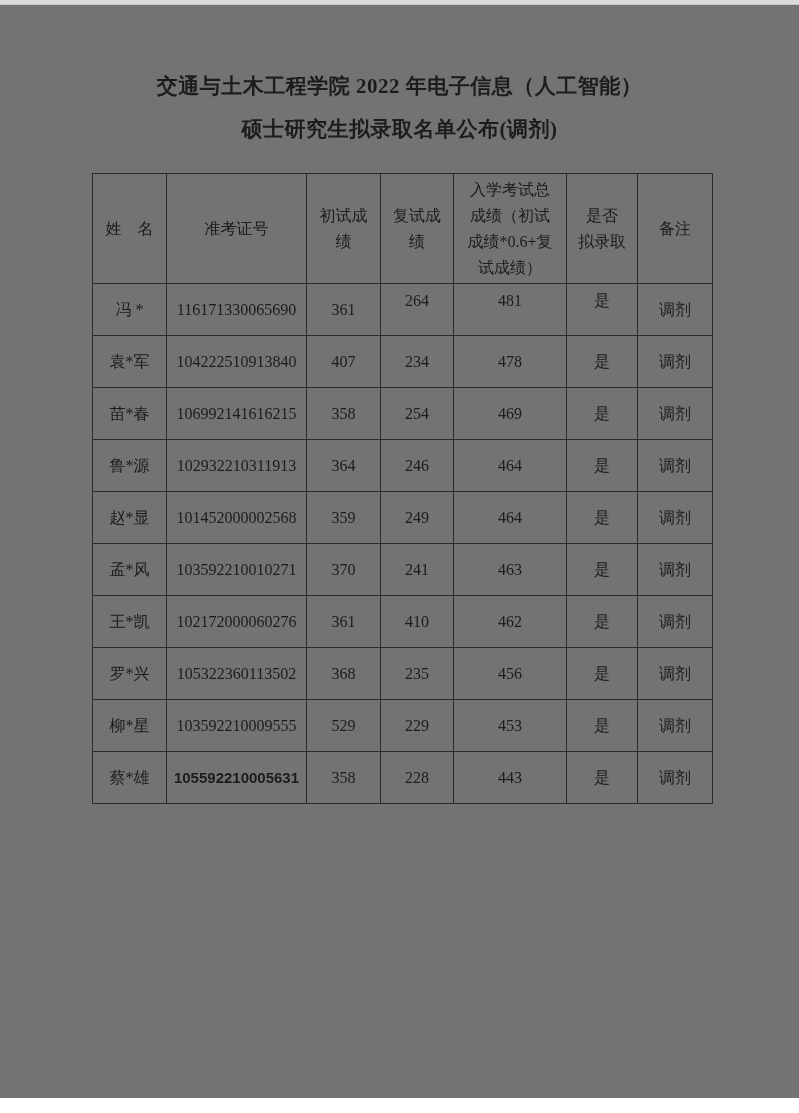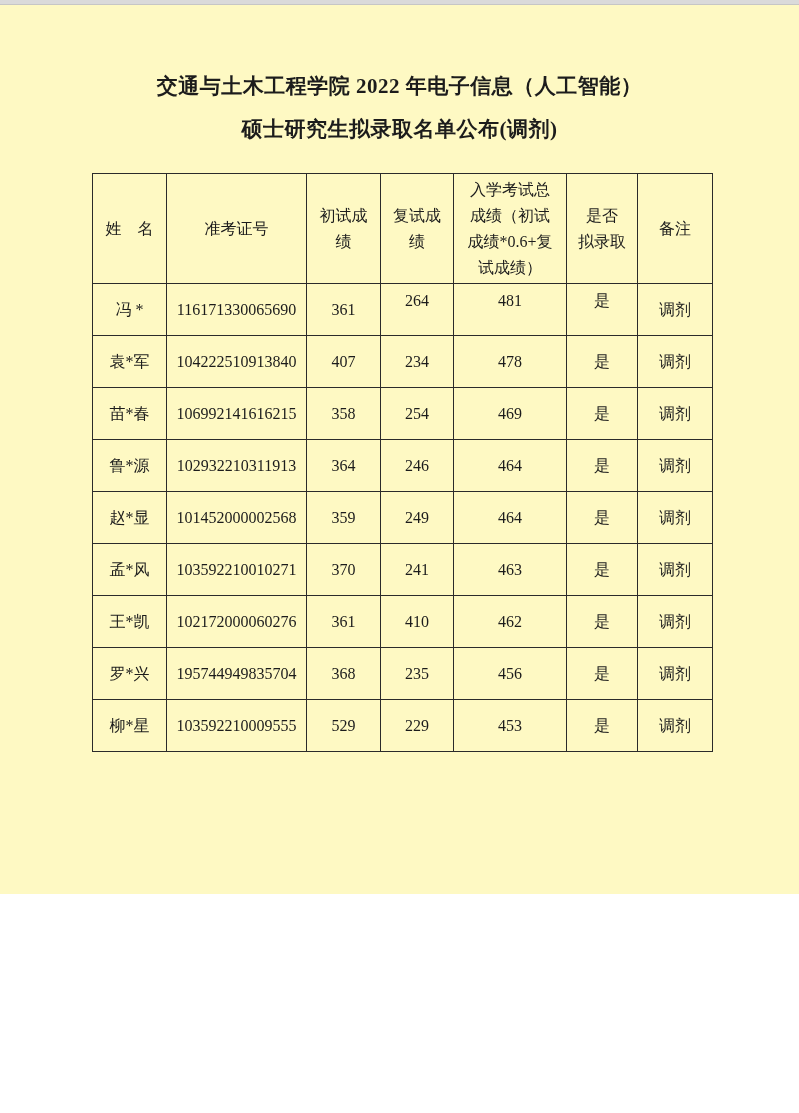--- a/index.html
+++ b/index.html
@@ -10,22 +10,22 @@
     width: 799px;
     height: 1113px;
     background: #ffffff;
     font-family: "Liberation Serif", "DejaVu Serif", serif;
     color: #1c1c1c;
     overflow: hidden;
   }
   .page {
     position: relative;
     width: 799px;
-    height: 894px;
-    background: #fef9c3;
+    height: 1098px;
+    background: #737373;
   }
   .top-strip {
     height: 4px;
     background: #dadada;
     border-bottom: 1px solid #c6c6c6;
   }
   .title {
     margin-top: 60px;
     text-align: center;
     font-weight: bold;
@@ -170,32 +170,41 @@
           <td>王*凯</td>
           <td>102172000060276</td>
           <td>361</td>
           <td>410</td>
           <td>462</td>
           <td>是</td>
           <td>调剂</td>
         </tr>
         <tr>
           <td>罗*兴</td>
-          <td>195744949835704</td>
+          <td>105322360113502</td>
           <td>368</td>
           <td>235</td>
           <td>456</td>
           <td>是</td>
           <td>调剂</td>
         </tr>
         <tr>
           <td>柳*星</td>
           <td>103592210009555</td>
           <td>529</td>
           <td>229</td>
           <td>453</td>
           <td>是</td>
           <td>调剂</td>
         </tr>
+        <tr>
+          <td>蔡*雄</td>
+          <td class="bold-no">105592210005631</td>
+          <td>358</td>
+          <td>228</td>
+          <td>443</td>
+          <td>是</td>
+          <td>调剂</td>
+        </tr>
       </tbody>
   </table>
 
 </div>
 
 </body></html>

